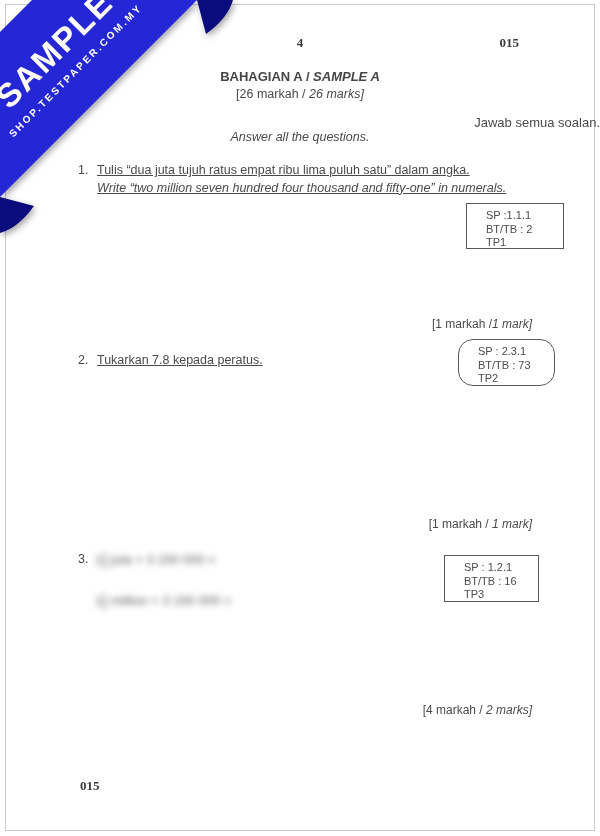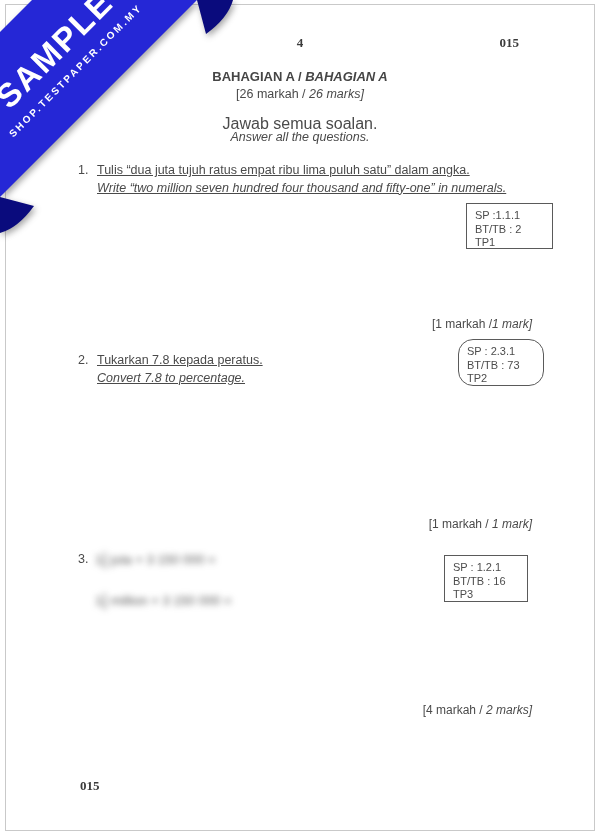--- a/index.html
+++ b/index.html
@@ -24,43 +24,43 @@
   .ftr-code {
     position:absolute; top:778px; left:80px;
     font-family:"Liberation Serif", serif; font-weight:bold; font-size:13px; color:#3c3c3c;
   }
 
   
   .sec-title { position:absolute; top:69px; left:0; width:100%; text-align:center;
     font-size:13px; font-weight:bold; color:#454545; }
   .sec-marks { position:absolute; top:87px; left:0; width:100%; text-align:center;
     font-size:12.5px; color:#4a4a4a; }
-  .sec-inst1 { position:absolute; top:115px; left:0; width:100%; text-align:center;
-    font-size:16px; color:#4a4a4a; }
+  .sec-inst1 { position:absolute; top:115px; left:0; width:100%; text-align:right;
+    font-size:13px; color:#4a4a4a; }
   .sec-inst2 { position:absolute; top:130px; left:0; width:100%; text-align:center;
     font-size:12.5px; font-style:italic; color:#4a4a4a; }
   .it { font-style:italic; }
 
   
   .q { position:absolute; left:78px; width:478px; display:flex; font-size:12.5px; line-height:17.5px; color:#4a4a4a; }
   .q .qnum { width:19px; flex:none; }
   .q .qtext { flex:1;text-decoration:underline; }
   .q1 { top:162px; }
   .q2 { top:352px; }
   .q3num { position:absolute; left:78px; top:552px; font-size:12.5px; color:#4a4a4a; }
   .qblur { position:absolute; font-size:13px; color:#5a5a5a; filter:blur(3px); white-space:nowrap; }
   .qblur .fr { display:inline-block; vertical-align:middle; text-align:center; font-size:9px; line-height:9px; }
   .qblur .fr .den { border-top:1px solid #5a5a5a; display:block; }
   .qb1 { left:95px; top:551px; }
   .qb2 { left:95px; top:592px; }
 
   
   .spbox {
     position:absolute; background:#fff; border:1px solid #5a5a5a;
-    padding:5px 8px 4px 8px; font-size:11px; line-height:13.5px; color:#4c4c4c;
+    padding:5px 8px 4px 19px; font-size:11px; line-height:13.5px; color:#4c4c4c;
   }
   .spbox div { white-space:nowrap; }
   .spbox1 { left:466px; top:203px; width:69px; height:35px; }
   .spbox2 { left:458px; top:339px; width:68px; height:36px;border-radius:15px; }
   .spbox3 { left:444px; top:555px; width:66px; height:36px; }
 
   
   .marks { position:absolute; right:68px; font-size:12px; color:#4a4a4a; white-space:nowrap; }
   .marks1 { top:317px; }
   .marks2 { top:517px; }
@@ -79,21 +79,21 @@
 </style>
 </head>
 <body>
 
 <div class="page">
   <div class="page-border"></div>
 
   <div class="hdr-page">4</div>
   <div class="hdr-code">015</div>
 
-  <div class="sec-title"><span>BAHAGIAN A /</span><span class="it"> BAHAGIAN A</span></div>
+  <div class="sec-title"><span>BAHAGIAN A /</span><span class="it"> SAMPLE A</span></div>
   <div class="sec-marks"><span>[26 markah /</span><span class="it"> 26 marks]</span></div>
   <div class="sec-inst1">Jawab semua soalan.</div>
   <div class="sec-inst2">Answer all the questions.</div>
 
   <div class="q q1">
     <div class="qnum">1.</div>
     <div class="qtext">
       <div>Tulis “dua juta tujuh ratus empat ribu lima puluh satu” dalam angka.</div>
       <div class="it">Write “two million seven hundred four thousand and fifty-one” in numerals.</div>
     </div>
@@ -102,21 +102,20 @@
     <div>SP :1.1.1</div>
     <div>BT/TB : 2</div>
     <div>TP1</div>
   </div>
   <div class="marks marks1"><span>[1 markah /</span><span class="it">1 mark]</span></div>
 
   <div class="q q2">
     <div class="qnum">2.</div>
     <div class="qtext">
       <div>Tukarkan 7.8 kepada peratus.</div>
-      <div class="it">Convert 7.8 to percentage.</div>
     </div>
   </div>
   <div class="spbox spbox2">
     <div>SP : 2.3.1</div>
     <div>BT/TB : 73</div>
     <div>TP2</div>
   </div>
   <div class="marks marks2"><span>[1 markah /</span><span class="it"> 1 mark]</span></div>
 
   <div class="q3num">3.</div>

